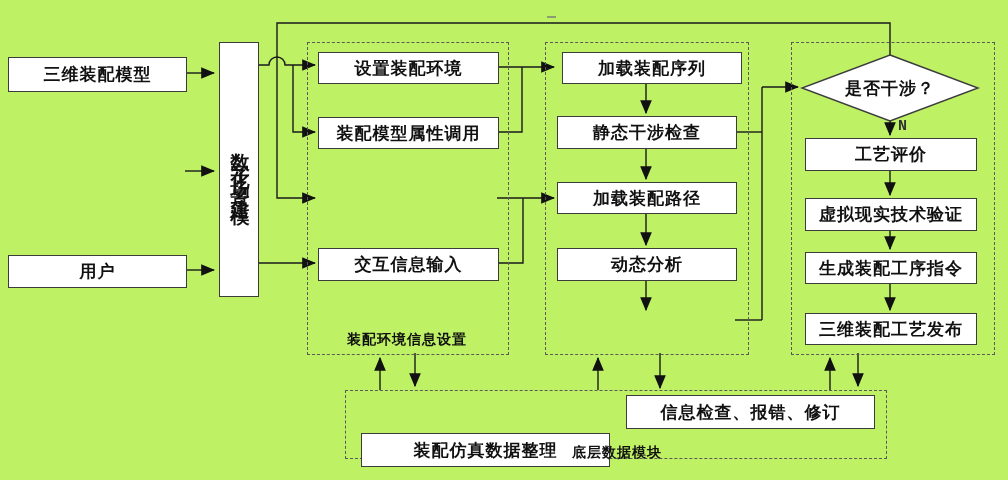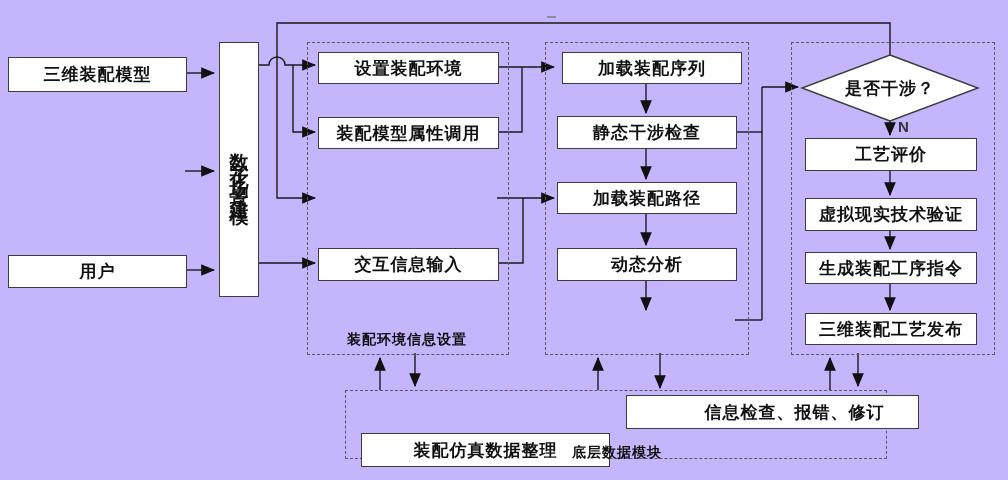--- a/index.html
+++ b/index.html
@@ -1,17 +1,17 @@
 <!DOCTYPE html>
 <html><head>
 <meta charset="utf-8">
 <style>
   html,body{margin:0;padding:0;background:#fff;}
-  #stage{position:relative;width:1008px;height:480px;background:#c4b5fd;overflow:hidden;
-         font-family:Liberation Sans, sans-serif;color:#111;}
+  #stage{position:relative;width:1008px;height:480px;background:#bef264;overflow:hidden;
+         font-family:Liberation Mono, monospace;color:#111;}
   #wires{position:absolute;left:0;top:0;z-index:1;}
   .box{position:absolute;z-index:2;background:#fff;border:1.4px solid #3c3c3c;
        display:flex;align-items:center;justify-content:center;
        font-size:17px;font-weight:bold;letter-spacing:1px;white-space:nowrap;}
   .dashed{position:absolute;z-index:1;border:1.4px dashed #5a5a5a;background:transparent;}
   .vbox{position:absolute;z-index:2;background:#fff;border:1.4px solid #3c3c3c;
         display:flex;align-items:center;justify-content:center;
         writing-mode:vertical-rl;text-orientation:upright;
         font-size:19px;font-weight:bold;letter-spacing:9px;}
   .grplbl{position:absolute;z-index:2;display:flex;align-items:center;justify-content:center;
@@ -97,16 +97,16 @@
   <div class="dashed" style="left:791px;top:42px;width:202px;height:311px;"></div>
   <div class="dtext" style="left:818px;top:74px;width:144px;height:28px;">是否干涉？</div>
   <div class="ntag" style="left:898px;top:118px;">N</div>
   <div class="box" style="left:805px;top:138px;width:170px;height:31px;">工艺评价</div>
   <div class="box" style="left:805px;top:198px;width:170px;height:31px;">虚拟现实技术验证</div>
   <div class="box" style="left:805px;top:252px;width:170px;height:30px;">生成装配工序指令</div>
   <div class="box" style="left:805px;top:313px;width:170px;height:30px;">三维装配工艺发布</div>
 
   <div class="dashed" style="left:345px;top:390px;width:540px;height:67px;"></div>
   <div class="box" style="left:361px;top:396px;width:247px;height:32px;margin-top:37px;">装配仿真数据整理</div>
-  <div class="box" style="left:626px;top:395px;width:247px;height:32px;padding-left:44px;">信息检查、报错、修订</div>
+  <div class="box" style="left:626px;top:395px;width:247px;height:32px;">信息检查、报错、修订</div>
   <div class="grplbl" style="left:547px;top:442px;width:140px;height:22px;">底层数据模块</div>
 
 </div>
 
 </body></html>

